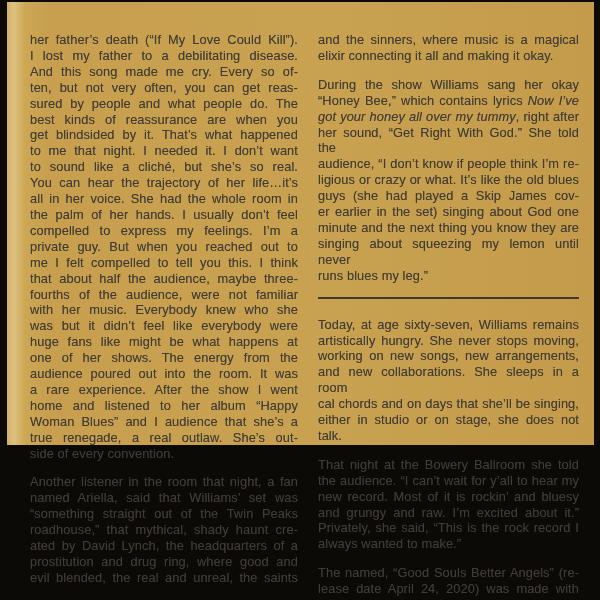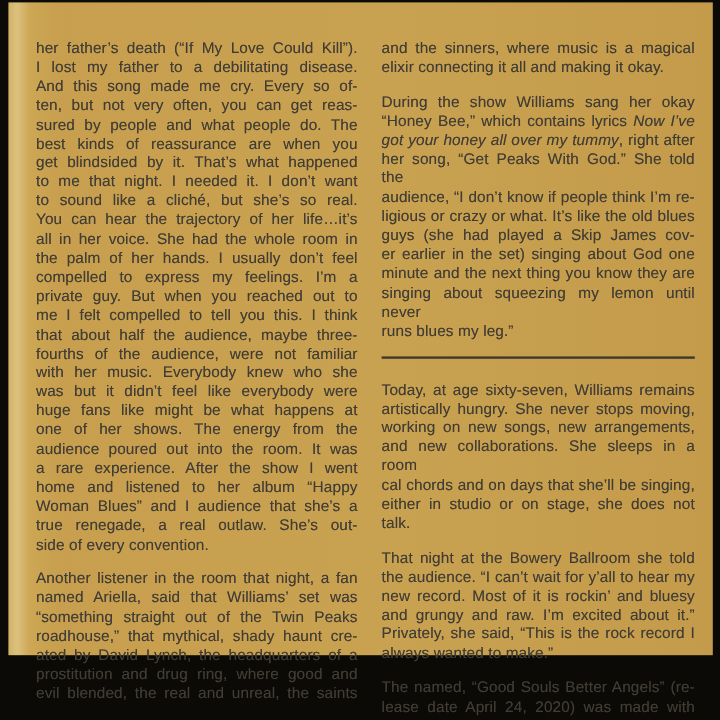--- a/index.html
+++ b/index.html
@@ -8,21 +8,21 @@
     width: 600px;
     height: 600px;
     background: #0c0a07;
     overflow: hidden;
   }
   .page {
     position: absolute;
     left: 7px;
     top: 2px;
     width: 587px;
-    height: 544px;
+    height: 443px;
     background: linear-gradient(90deg,
       #d2b166 0px,
       #dcc17e 7px,
       #cda754 18px,
       #c79f4f 42px,
       #c9a251 55%,
       #c39b4b 100%);
   }
   .columns {
     display: flex;
@@ -99,21 +99,21 @@
       </div>
     <div class="col col-right">
         <div class="paragraph">
           <div class="line"><span>and the sinners, where music is a magical</span></div>
           <div class="line end"><span>elixir connecting it all and making it okay.</span></div>
         </div>
         <div class="paragraph">
           <div class="line"><span>During the show Williams sang her okay</span></div>
           <div class="line"><span>“Honey Bee,” which contains lyrics </span><em>Now I’ve</em></div>
           <div class="line"><em>got your honey all over my tummy</em><span>, right after</span></div>
-          <div class="line"><span>her song, “Get Peaks With God.”  She told the</span></div>
+          <div class="line"><span>her sound, “Get Right With God.”  She told the</span></div>
           <div class="line"><span>audience, “I don’t know if people think I’m re-</span></div>
           <div class="line"><span>ligious or crazy or what.  It’s like the old blues</span></div>
           <div class="line"><span>guys (she had played a Skip James cov-</span></div>
           <div class="line"><span>er earlier in the set) singing about God one</span></div>
           <div class="line"><span>minute and the next thing you know they are</span></div>
           <div class="line"><span>singing about squeezing my lemon until never</span></div>
           <div class="line end"><span>runs blues my leg.”</span></div>
         </div>
         <div class="divider"></div>
         <div class="paragraph">

